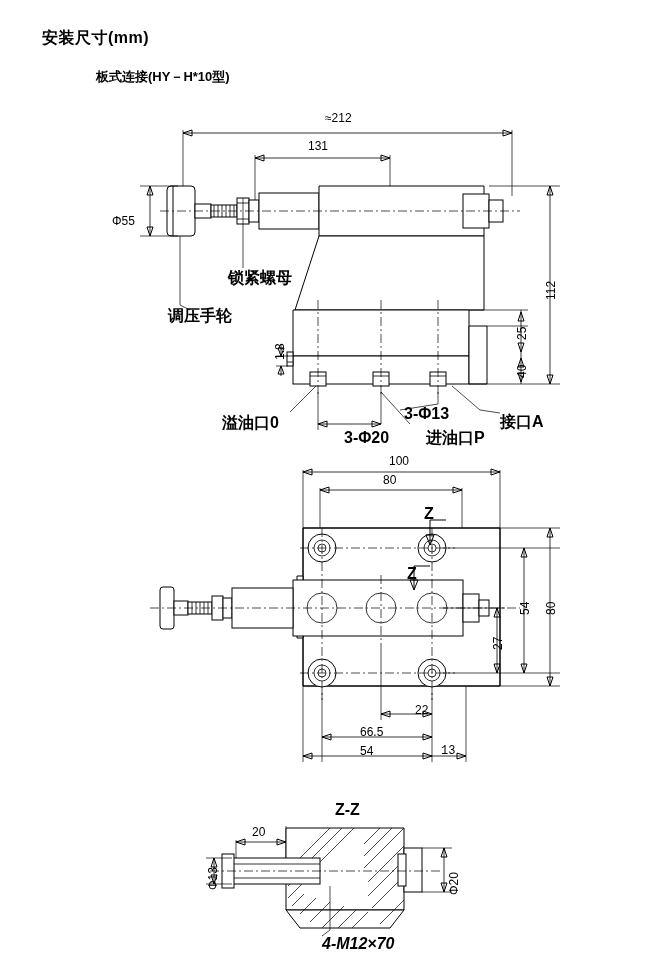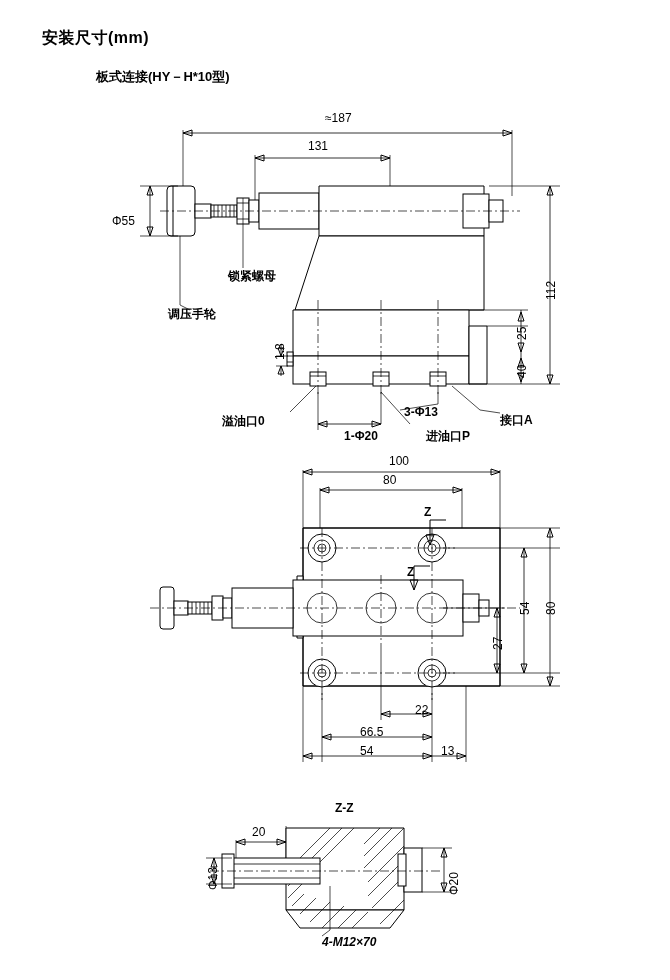--- a/index.html
+++ b/index.html
@@ -34,21 +34,21 @@
     letter-spacing: 0.5px;
   }
   .title-sub {
     font-size: 13px;
     font-weight: bold;
   }
   .dim {
     font-size: 12px;
   }
   .lbl {
-    font-size: 12px;
+    font-size: 16px;
     font-weight: bold;
   }
   .vert {
     transform-origin: left top;
     transform: rotate(-90deg);
   }
   svg.draw {
     position: absolute;
     left: 0; top: 0;
     width: 670px;
@@ -340,46 +340,46 @@
       <path class="ln" d="M444 892 l-3 -9 h6 z" fill="#000"></path>
 
       <line class="ext" x1="330" y1="886" x2="330" y2="930"></line>
       <line class="ext" x1="330" y1="930" x2="322" y2="936"></line>
     </g>
   </svg>
 
   <div class="txt title-main" style="left:42px; top:30px;">安装尺寸(mm)</div>
   <div class="txt title-sub" style="left:88px; top:70px;margin-left:8px;">板式连接(HY－H*10型)</div>
 
-  <div class="txt dim" style="left:325px; top:112px;">≈187</div>
+  <div class="txt dim" style="left:325px; top:112px;">≈212</div>
   <div class="txt dim" style="left:308px; top:140px;">131</div>
   <div class="txt dim" style="left:112px; top:215px;">Φ55</div>
 
   <div class="txt dim vert" style="left:545px; top:300px;">112</div>
   <div class="txt dim vert" style="left:516px; top:340px;">25</div>
   <div class="txt dim vert" style="left:516px; top:378px;">40</div>
   <div class="txt dim vert" style="left:274px; top:360px;">1.8</div>
 
   <div class="txt lbl" style="left:228px; top:270px;">锁紧螺母</div>
   <div class="txt lbl" style="left:168px; top:308px;">调压手轮</div>
   <div class="txt lbl" style="left:222px; top:415px;">溢油口0</div>
-  <div class="txt lbl" style="left:344px; top:430px;">1-Φ20</div>
+  <div class="txt lbl" style="left:344px; top:430px;">3-Φ20</div>
   <div class="txt lbl" style="left:404px; top:406px;text-align:right;">3-Φ13</div>
   <div class="txt lbl" style="left:426px; top:430px;">进油口P</div>
   <div class="txt lbl" style="left:500px; top:414px;">接口A</div>
 
   <div class="txt dim" style="left:389px; top:455px;">100</div>
   <div class="txt dim" style="left:383px; top:474px;">80</div>
   <div class="txt dim vert" style="left:545px; top:615px;">80</div>
   <div class="txt dim vert" style="left:519px; top:615px;">54</div>
   <div class="txt dim vert" style="left:492px; top:650px;">27</div>
   <div class="txt dim" style="left:399px; top:704px;margin-left:16px;">22</div>
   <div class="txt dim" style="left:360px; top:726px;">66.5</div>
   <div class="txt dim" style="left:360px; top:745px;">54</div>
-  <div class="txt dim" style="left:441px; top:745px;">13</div>
+  <div class="txt dim" style="left:441px; top:745px;font-family:Liberation Mono, monospace;">13</div>
   <div class="txt lbl" style="left:424px; top:506px;">Z</div>
   <div class="txt lbl" style="left:407px; top:566px;">Z</div>
 
   <div class="txt lbl" style="left:335px; top:802px;">Z-Z</div>
   <div class="txt dim" style="left:252px; top:826px;">20</div>
   <div class="txt dim vert" style="left:207px; top:890px;">Φ13</div>
   <div class="txt dim vert" style="left:448px; top:895px;">Φ20</div>
   <div class="txt lbl" style="left:322px; top:936px;font-style:italic;">4-M12×70</div>
 
 </div>

